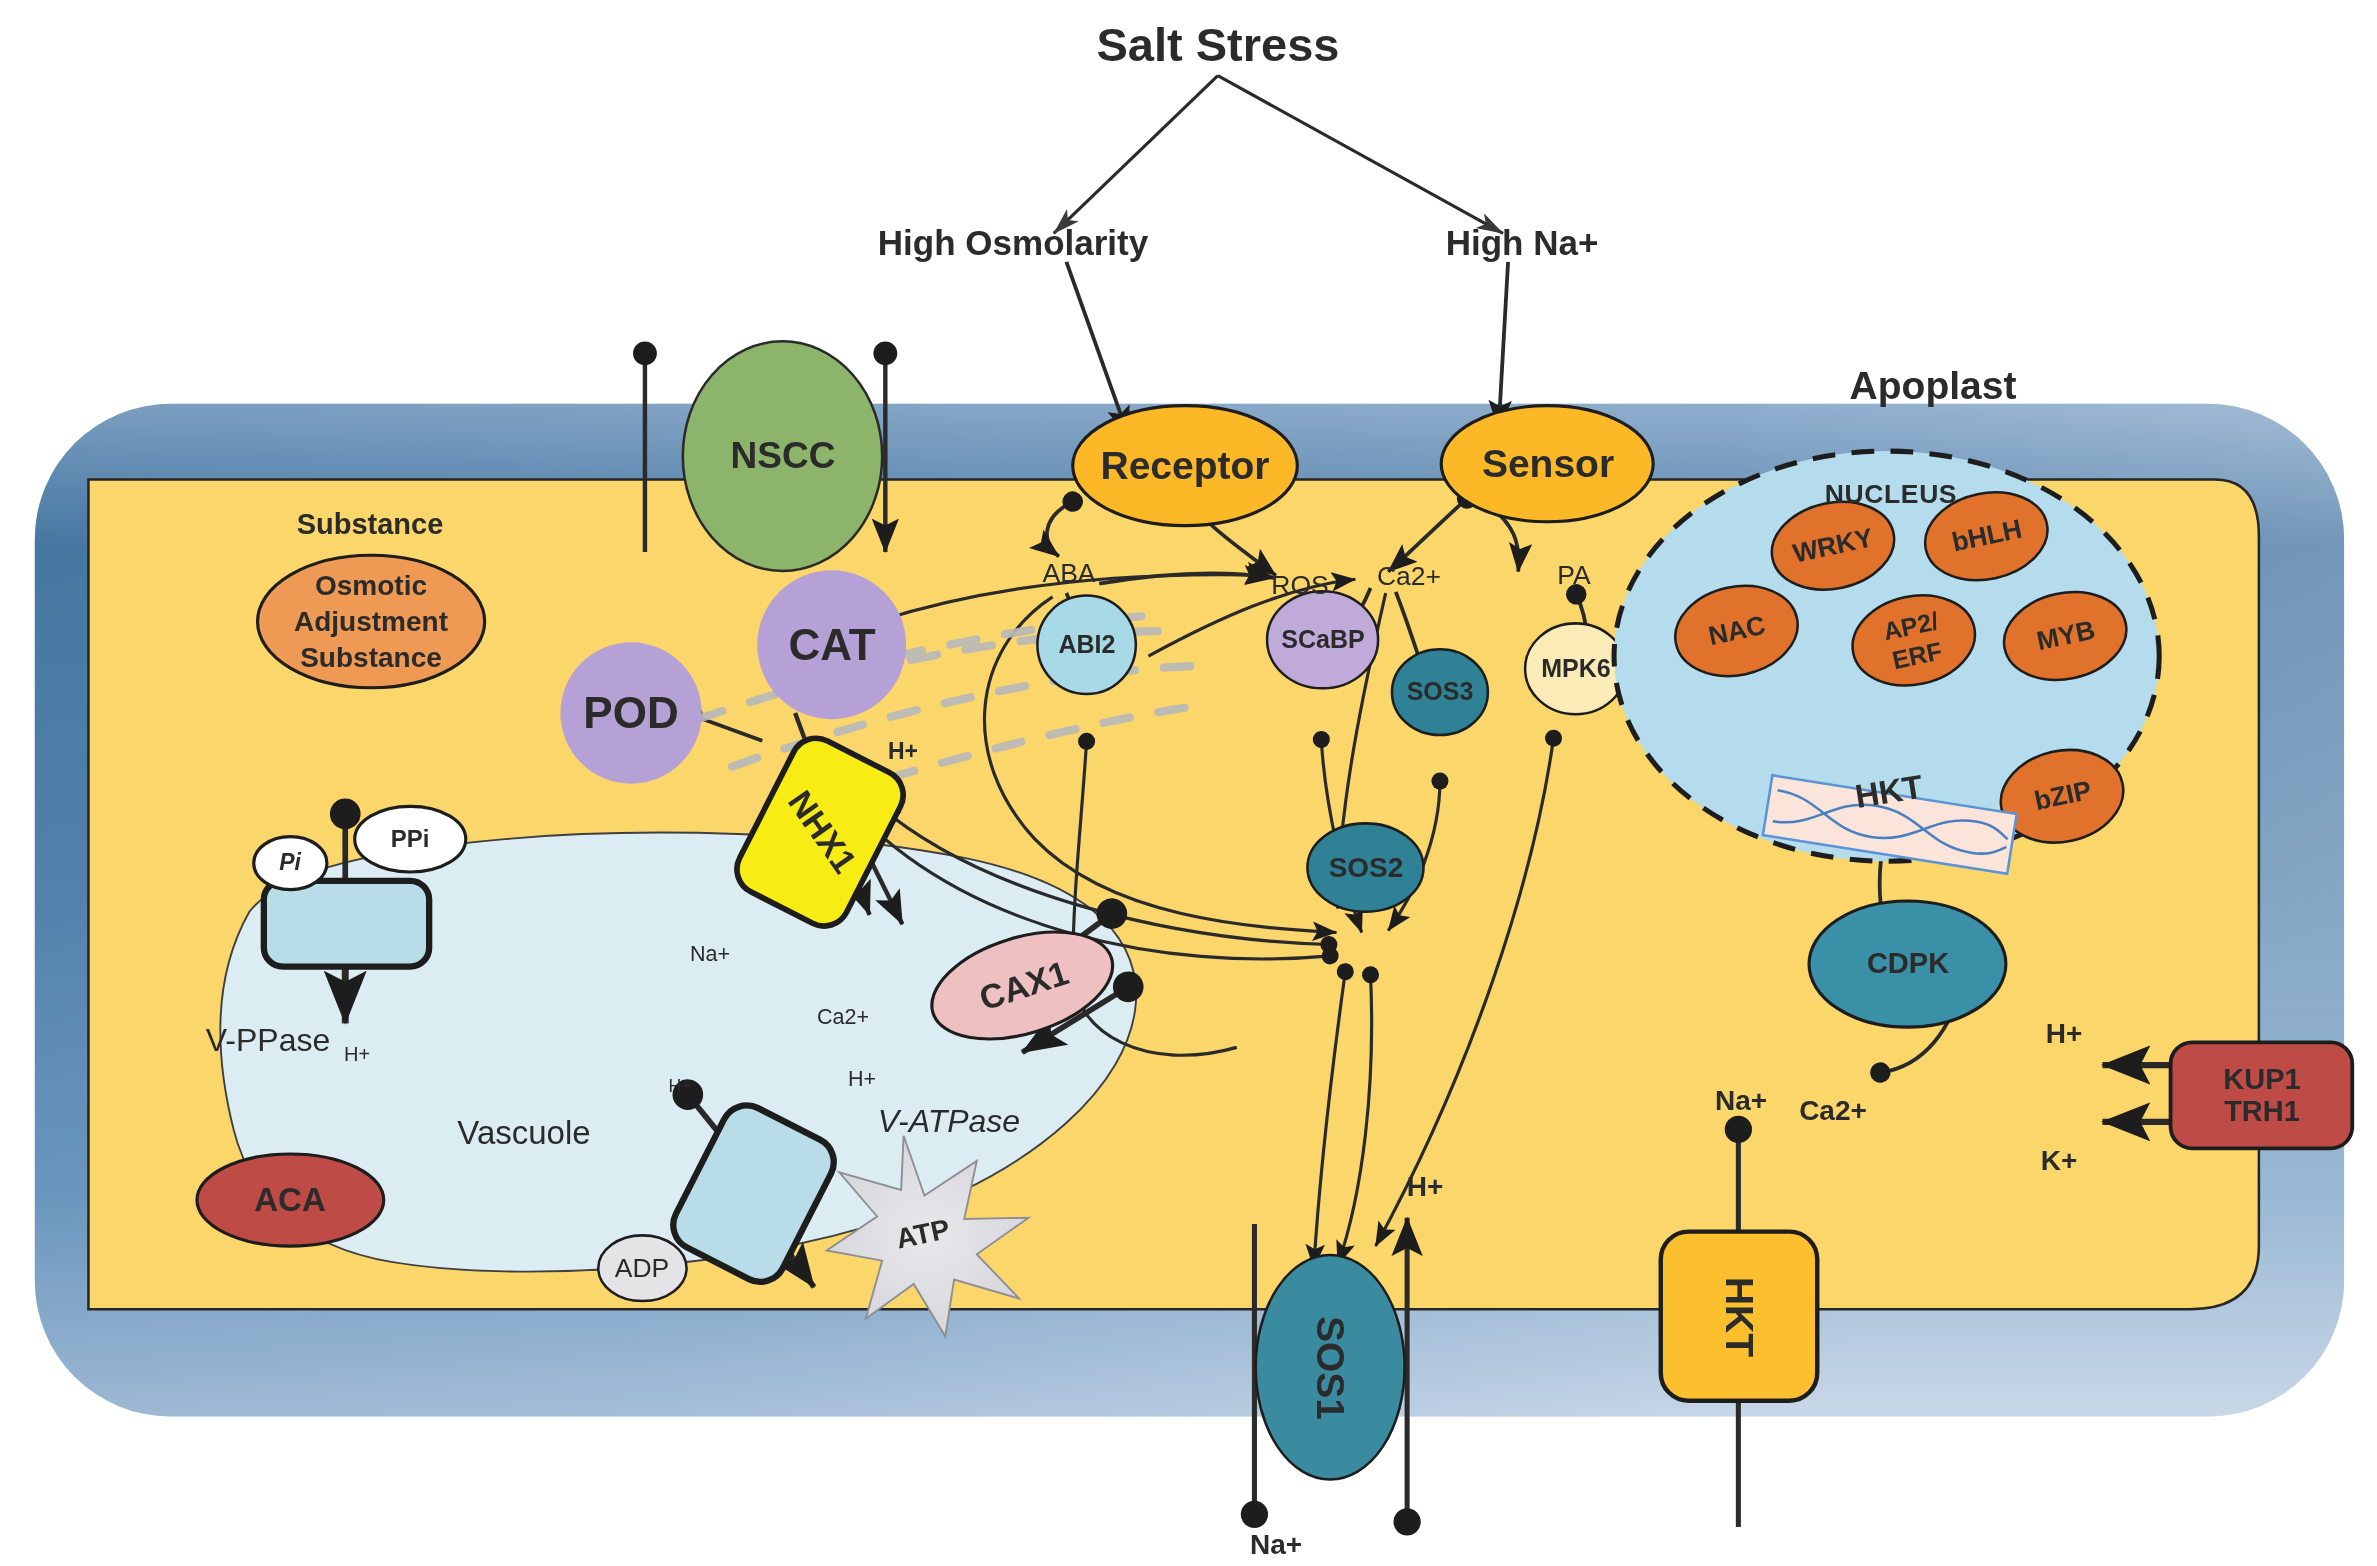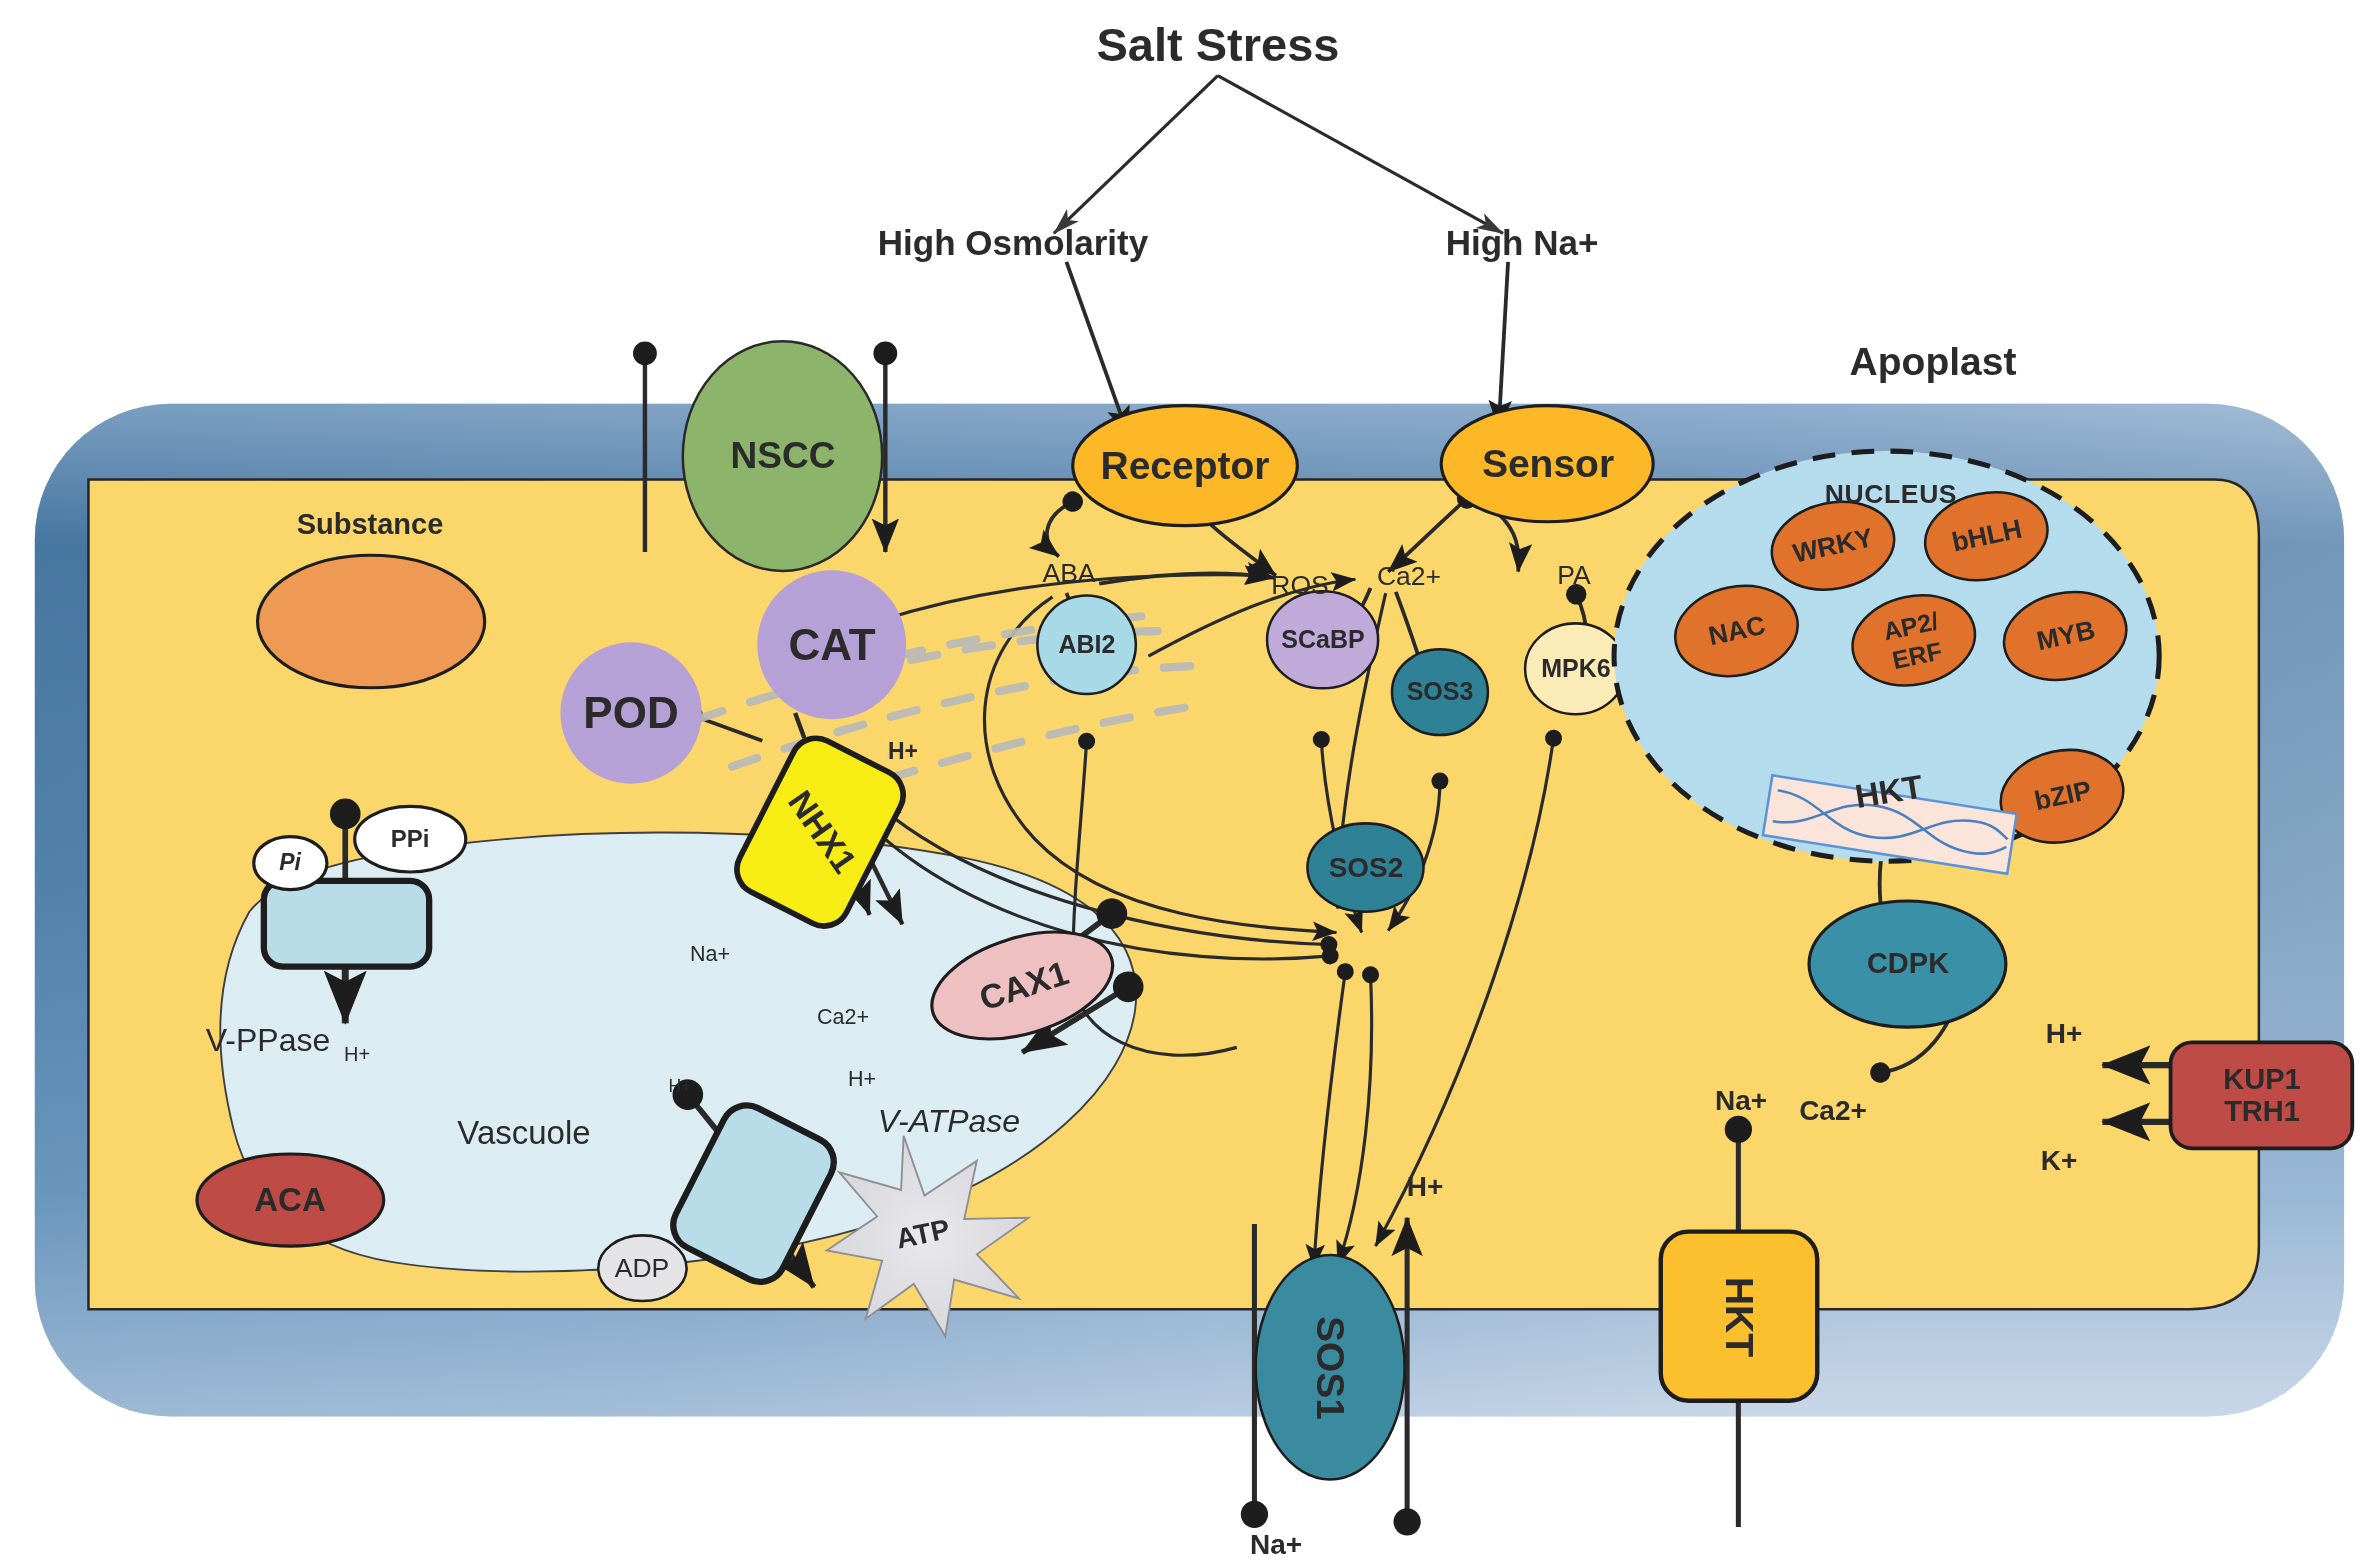--- a/index.html
+++ b/index.html
@@ -282,33 +282,36 @@
       <path d="M2812,1280 C2880,1280 2900,1330 2970,1330 C3040,1330 3060,1280 3130,1280 C3160,1280 3172,1292 3184,1300" fill="none" stroke="#4a7fc1" stroke-width="4"></path>
       <path d="M2812,1330 C2880,1330 2900,1280 2970,1280 C3040,1280 3060,1330 3130,1330 C3160,1330 3172,1320 3184,1312" fill="none" stroke="#4a7fc1" stroke-width="4"></path>
     </g>
   </svg>
 
   <div class="lbl ctr b" style="left:1218px; top:45px; font-size:47px;">Salt Stress</div>
 
   <div class="lbl ctr b" style="left:1013px; top:243px; font-size:35px;">High Osmolarity</div>
   <div class="lbl ctr b" style="left:1522px; top:243px; font-size:35px;">High Na+</div>
 
-  <div class="lbl ctr b" style="left:1933px; top:362px; font-size:39px;">Apoplast</div>
+  <div class="lbl ctr b" style="left:1933px; top:386px; font-size:39px;">Apoplast</div>
   <div class="lbl ctr b" style="left:370px; top:524px; font-size:29px;">Substance</div>
   <div class="lbl ctr" style="left:524px; top:1133px; font-size:33px;">Vascuole</div>
   <div class="lbl ctr b" style="left:1891px; top:495px; font-size:26.5px; letter-spacing:0.6px;">NUCLEUS</div>
 
   <div class="node-text b" style="left:783px; top:456px; font-size:37px;">NSCC</div>
   <div class="node-text b" style="left:1185px; top:466px; font-size:39px;text-align:right;">Receptor</div>
   <div class="node-text b" style="left:1548px; top:464px; font-size:39px;">Sensor</div>
   <div class="node-text b rot90" style="left:1330px; top:1368px; font-size:39px;">SOS1</div>
   <div class="node-text b rot90" style="left:1739px; top:1317px; font-size:39px;">HKT</div>
   <div class="node-text b" style="left:2262px; top:1096px; font-size:29px;">KUP1
 TRH1</div>
 
+  <div class="node-text b" style="left:371px; top:622px; font-size:28px; line-height:1.28;">Osmotic
+Adjustment
+Substance</div>
   <div class="node-text b" style="left:832px; top:645px; font-size:44px;">CAT</div>
   <div class="node-text b" style="left:631px; top:713px; font-size:44px;">POD</div>
   <div class="node-text b" style="left:1087px; top:645px; font-size:25px;">ABI2</div>
   <div class="node-text b" style="left:1323px; top:640px; font-size:25px;">SCaBP</div>
   <div class="node-text b" style="left:1440px; top:692px; font-size:25px;">SOS3</div>
   <div class="node-text b" style="left:1576px; top:669px; font-size:25px;">MPK6</div>
   <div class="node-text b" style="left:1366px; top:868px; font-size:28px;">SOS2</div>
   <div class="node-text b" style="left:1908px; top:964px; font-size:29px;">CDPK</div>
   <div class="node-text b" style="left:290px; top:1200px; font-size:33px;">ACA</div>
   <div class="node-text b rot-55" style="left:822px; top:832px; font-size:34px;">NHX1</div>

